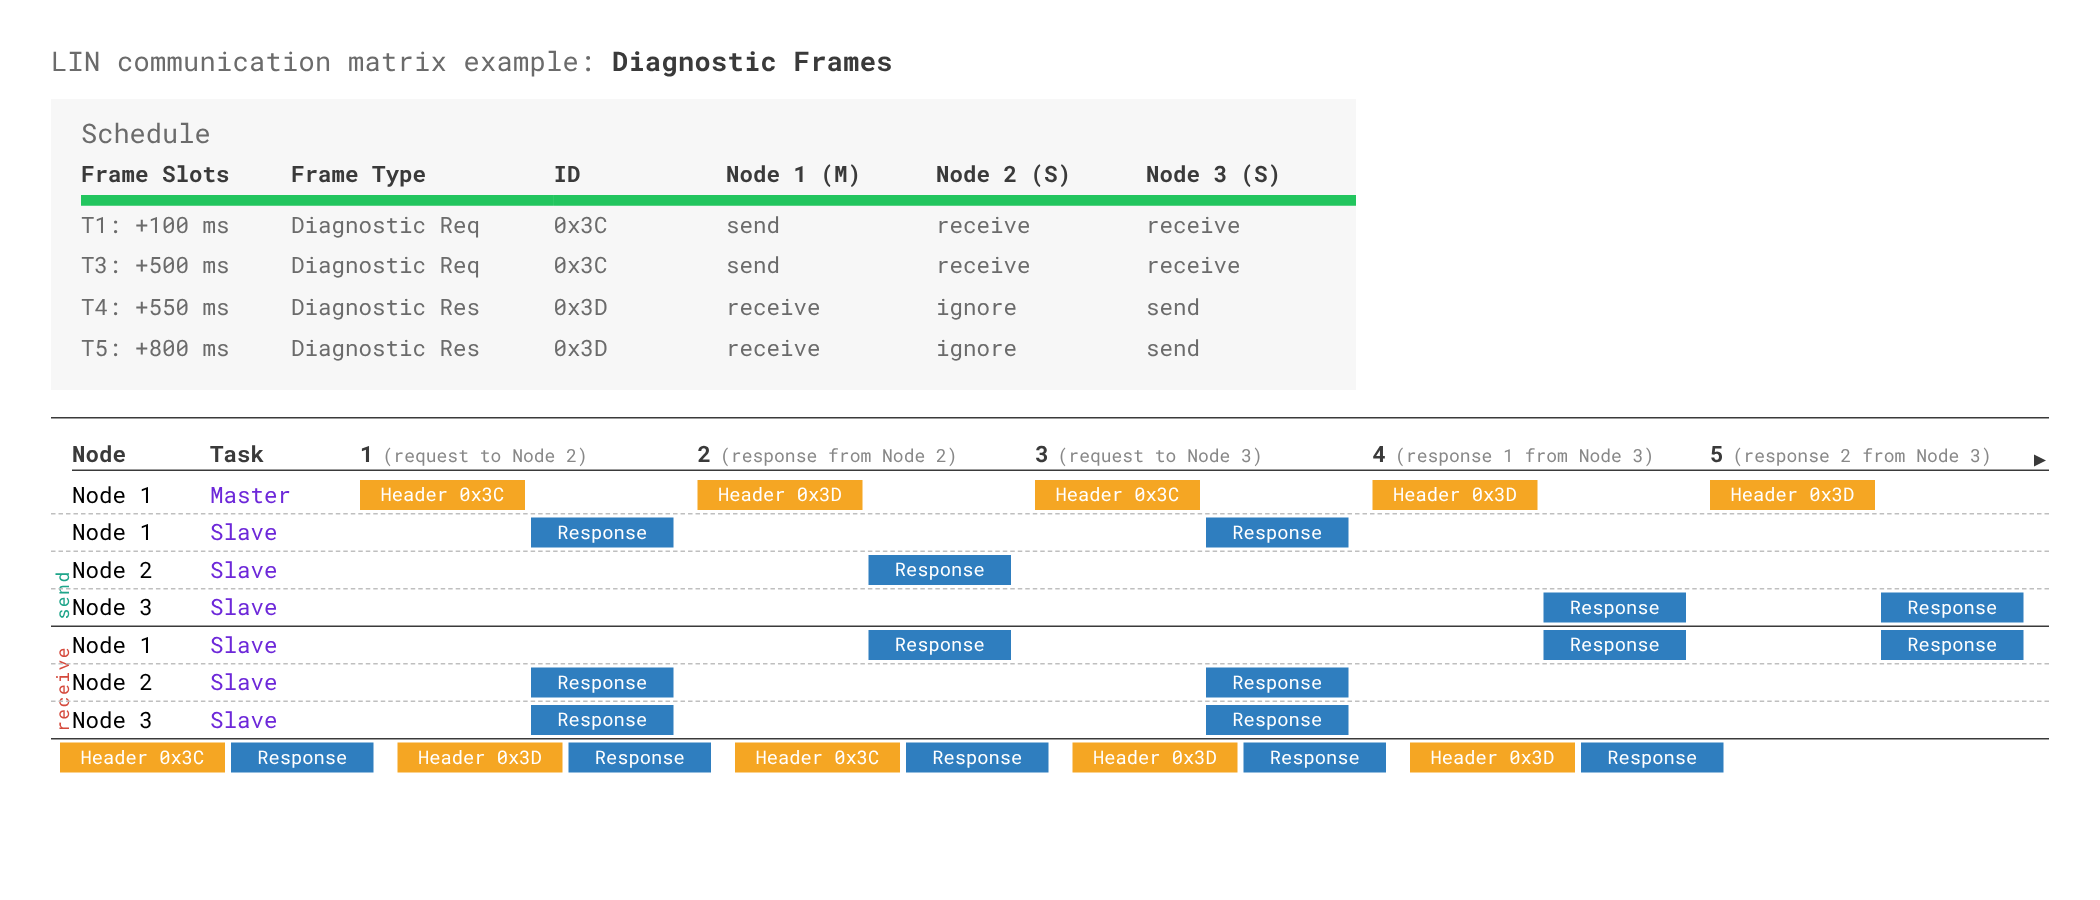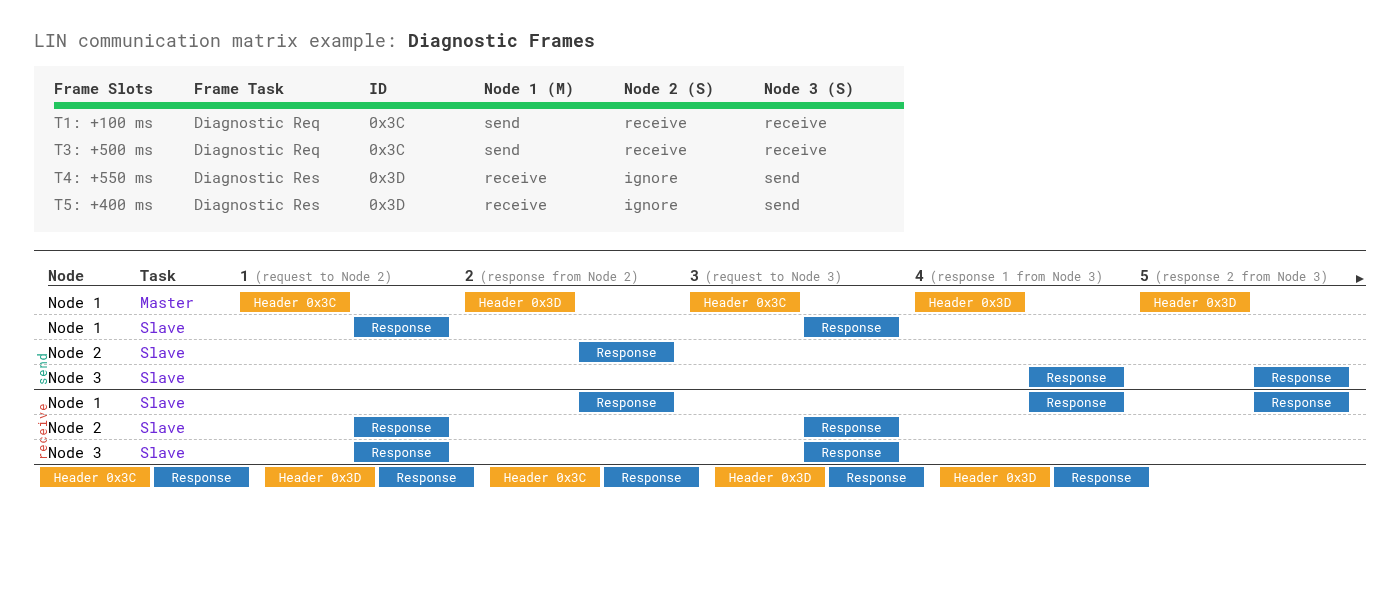--- a/index.html
+++ b/index.html
@@ -141,33 +141,34 @@
   .lin-row .tl-node { font-weight: 700; color:#3a3a3a; }
 </style>
 </head>
 <body>
 
 <div class="title">
   <span>LIN communication matrix example: </span><span class="strong">Diagnostic Frames</span>
 </div>
 
 <div class="schedule-box">
+  <div class="schedule-title">Schedule</div>
   <table class="schedule">
     <colgroup>
       <col style="width:140px">
         <col style="width:175px">
         <col style="width:115px">
       <col style="width:140px">
         <col style="width:140px">
         <col style="width:140px">
     </colgroup>
     <thead>
         <tr id="sched-head">
           <th>Frame Slots</th>
-          <th>Frame Task</th>
+          <th>Frame Type</th>
           <th>ID</th>
           <th>Node 1 (M)</th>
           <th>Node 2 (S)</th>
           <th>Node 3 (S)</th>
         </tr>
       </thead>
     <tbody id="sched-body">
     <tr>
       <td>T1: +100 ms</td>
       <td>Diagnostic Req</td>
@@ -186,21 +187,21 @@
     </tr>
     <tr>
       <td>T4: +550 ms</td>
       <td>Diagnostic Res</td>
       <td class="clr-id">0x3D</td>
       <td class="clr-recv">receive</td>
       <td class="clr-ign">ignore</td>
       <td class="clr-send">send</td>
     </tr>
     <tr>
-      <td>T5: +400 ms</td>
+      <td>T5: +800 ms</td>
       <td>Diagnostic Res</td>
       <td class="clr-id">0x3D</td>
       <td class="clr-recv">receive</td>
       <td class="clr-ign">ignore</td>
       <td class="clr-send">send</td>
     </tr>
       </tbody>
   </table>
 </div>
 

